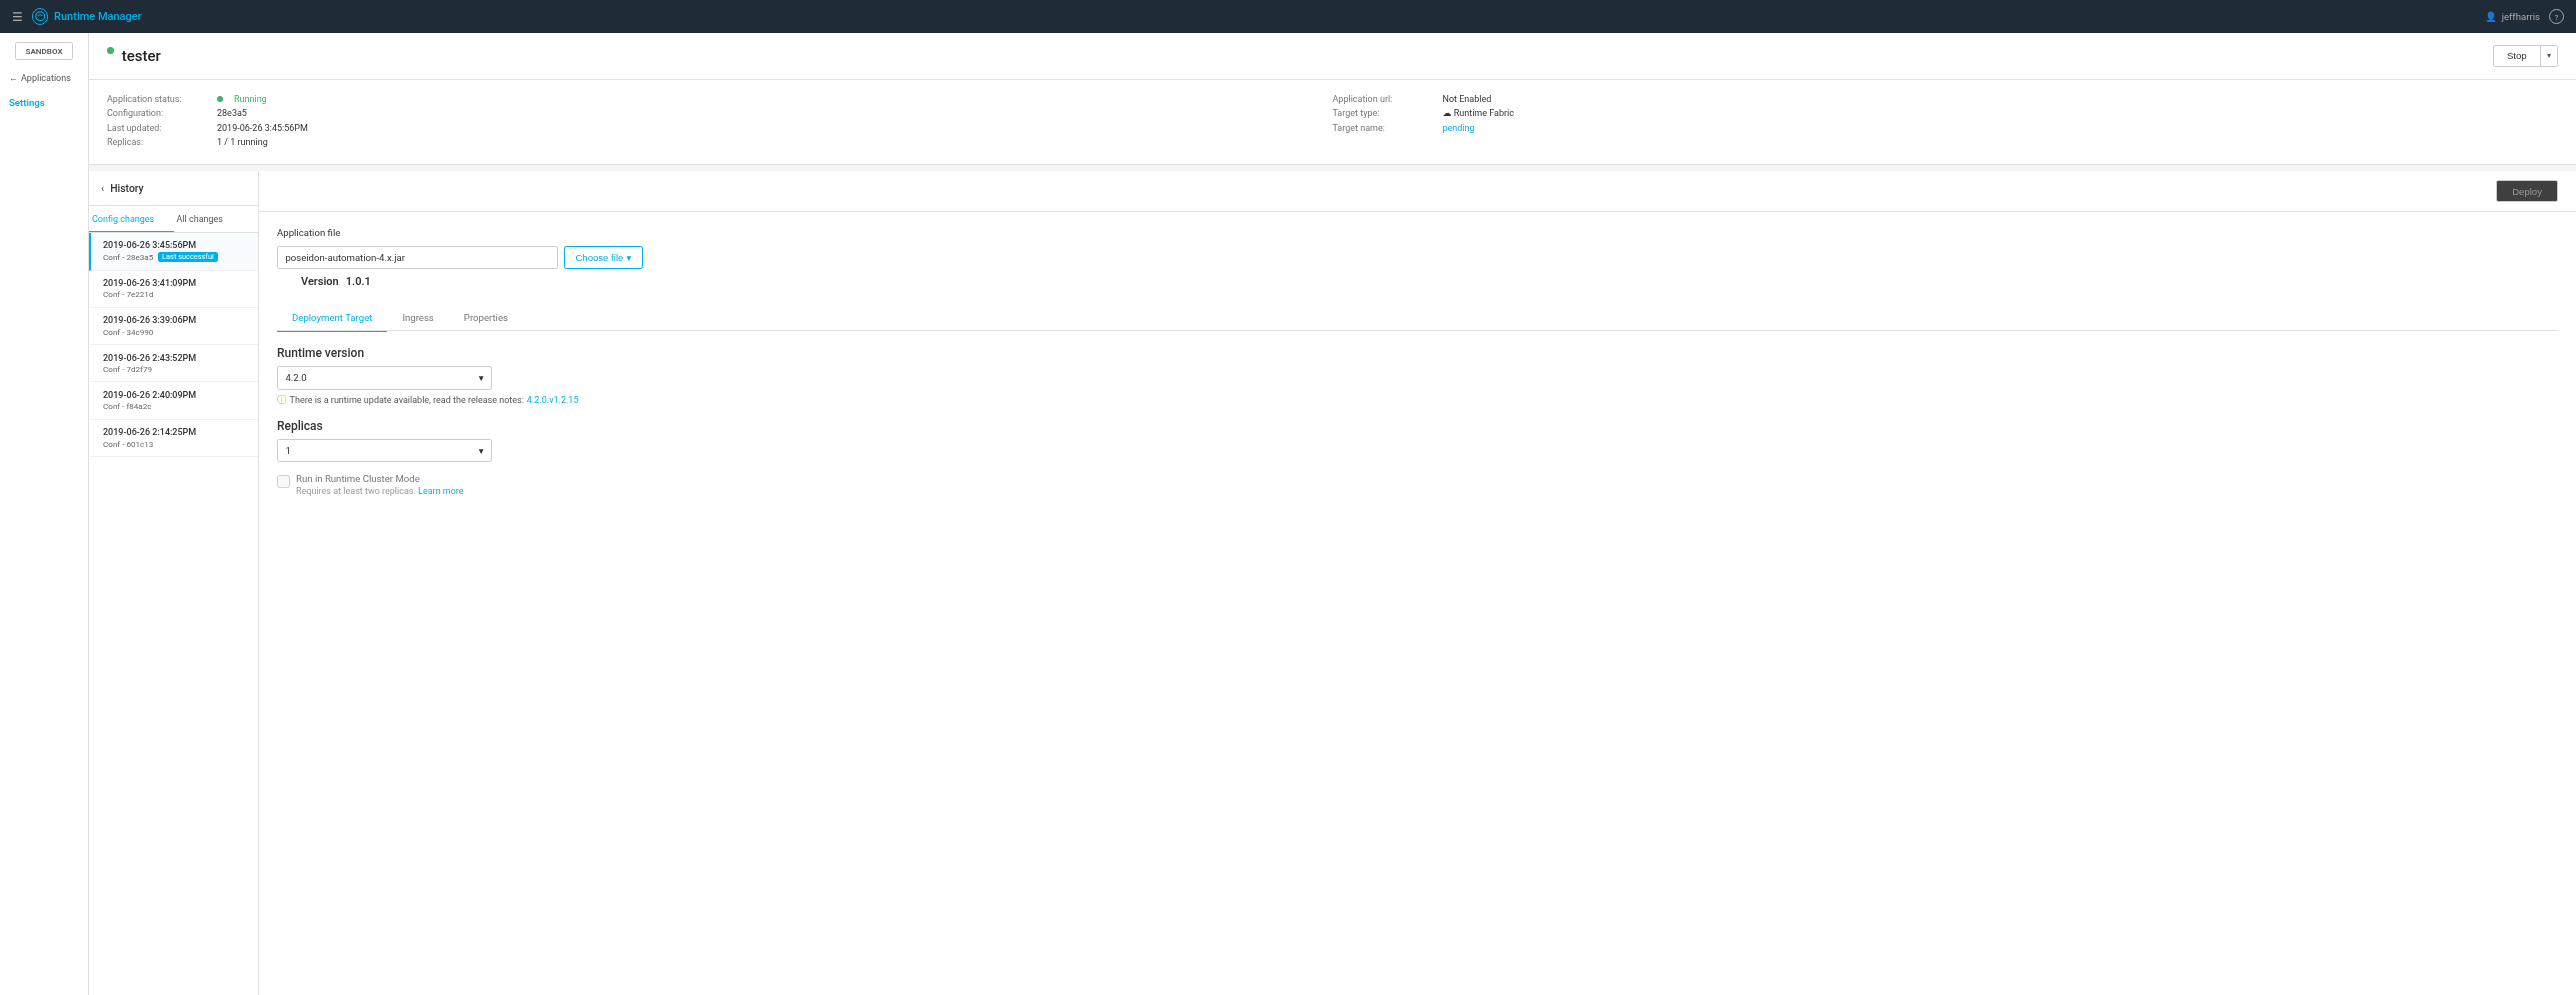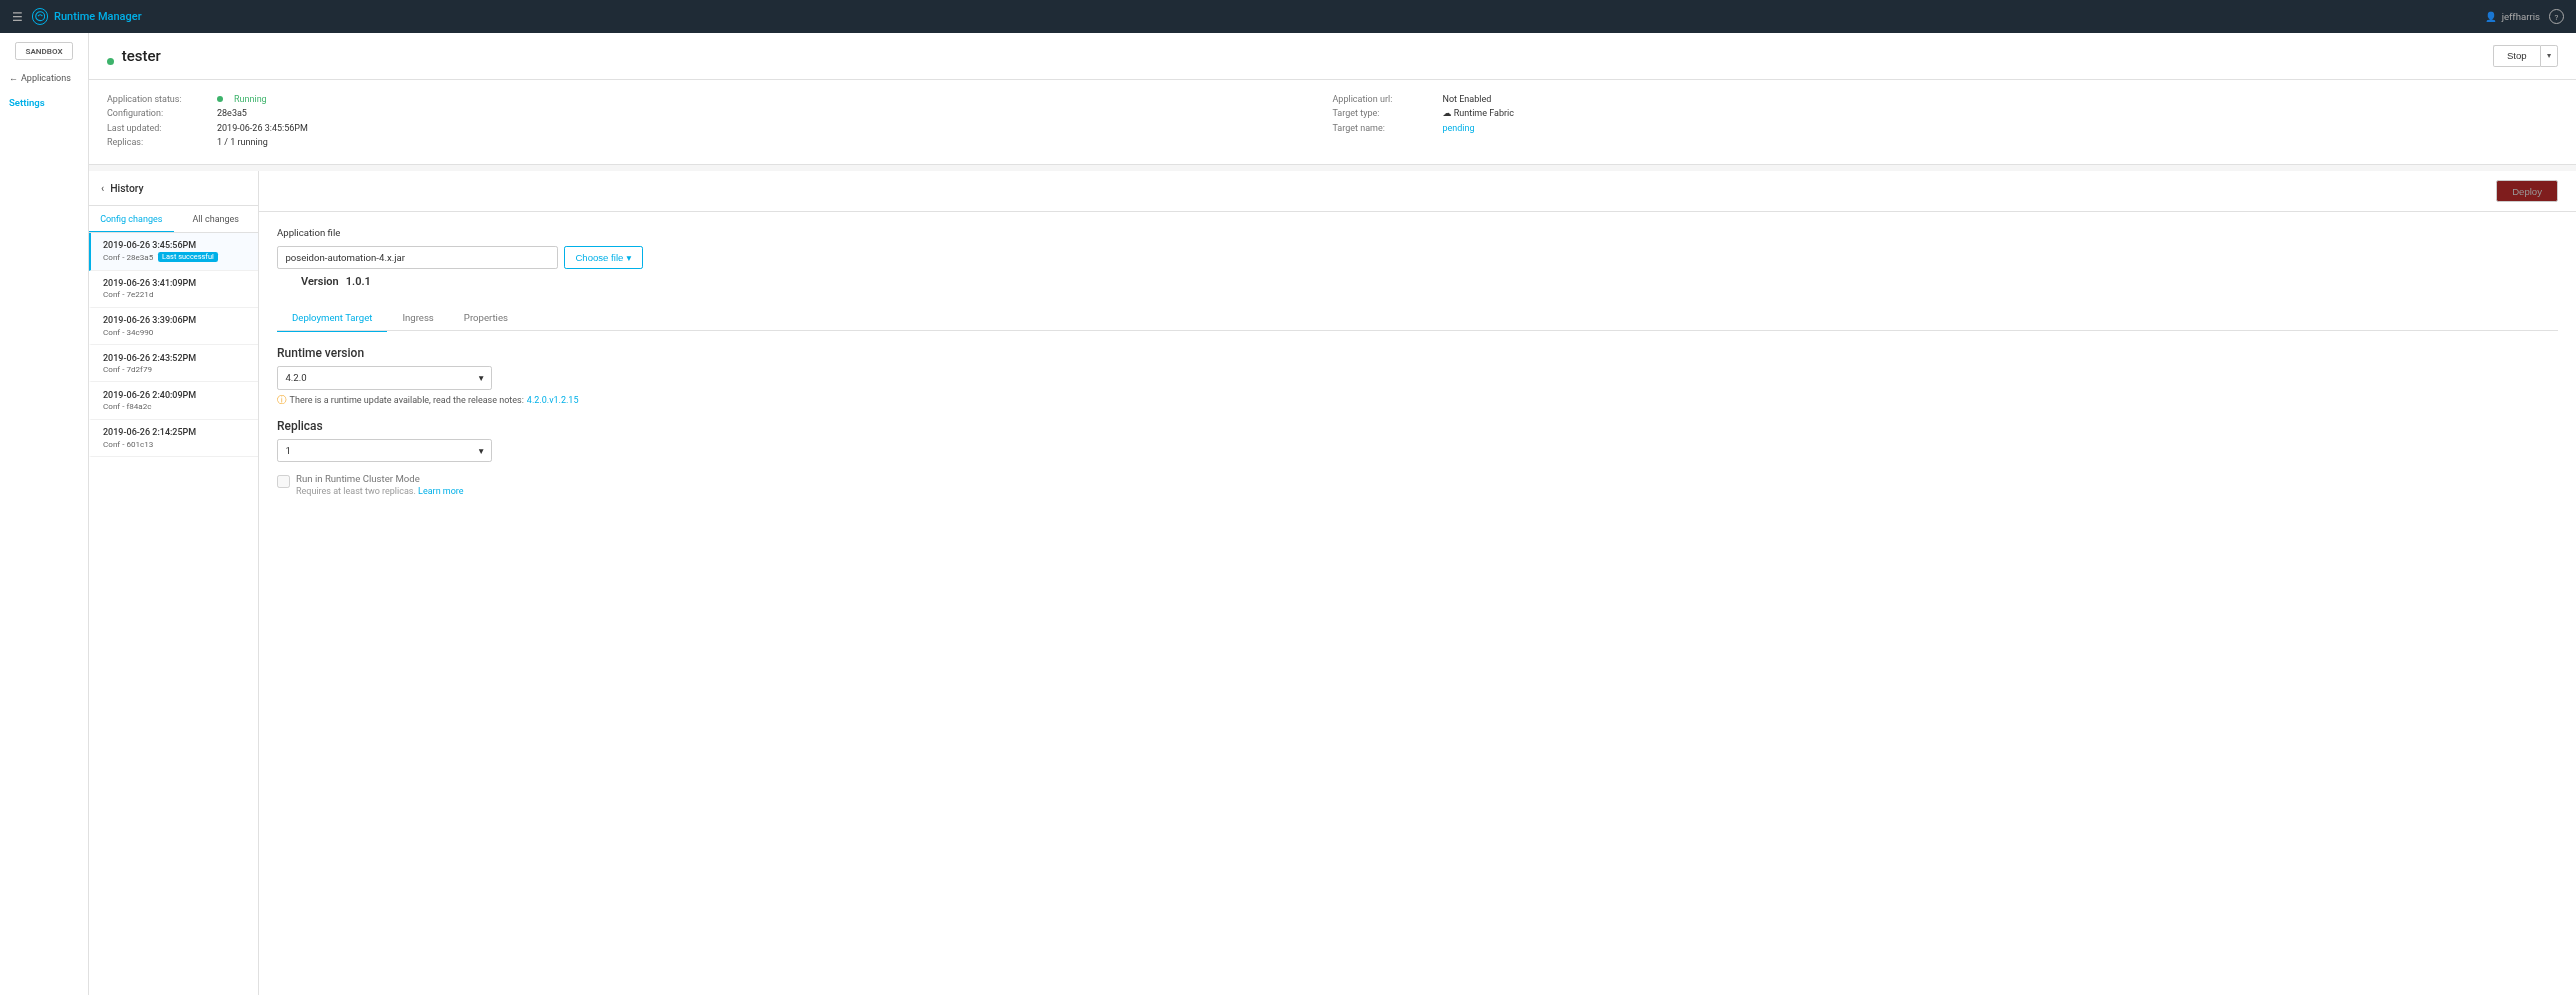--- a/index.html
+++ b/index.html
@@ -80,21 +80,21 @@
     
     .app-header-panel {
       background: #fff;
       border-bottom: 0.7px solid #e0e0e0;
       padding: 12px 18px;
       display: flex;
       align-items: center;
       justify-content: space-between;
       flex-shrink: 0;
     }
-    .app-title-row { display: flex; align-items: flex-end; gap: 7.4px; }
+    .app-title-row { display: flex; align-items: flex-start; gap: 7.4px; }
     .status-dot { width: 7.4px; height: 7.4px; border-radius: 50%; background: #3db36b; display: inline-block; }
     .app-name { font-size: 15px; font-weight: 500; color: #222; }
 
     .stop-btn-group { display: flex; align-items: stretch; }
     .stop-btn {
       background: #fff;
       border: 0.7px solid #ccc;
       border-right: none;
       padding: 4.4px 13.3px;
       font-size: 9.6px;
@@ -155,21 +155,20 @@
       font-weight: 500;
       color: #333;
     }
     .history-back-arrow { color: #555; cursor: pointer; font-size: 10.4px; }
     .history-tabs {
       display: flex;
       border-bottom: 0.7px solid #e0e0e0;
     }
     .history-tab {
       flex: 1;
-      text-align: center;
       padding: 7.4px 3px;
       font-size: 9px;
       color: #555;
       cursor: pointer;
       border-bottom: 1.5px solid transparent;
     }
     .history-tab.active {
       color: #00b0e8;
       border-bottom: 1.5px solid #00b0e8;
     }
@@ -201,21 +200,21 @@
       flex-direction: column;
       padding: 0;
     }
     .deploy-header {
       display: flex;
       justify-content: flex-end;
       padding: 9px 18px;
       border-bottom: 0.7px solid #e0e0e0;
     }
     .deploy-btn {
-      background: #7f1d1d;
+      background: #404040;
       border: 0.7px solid #ccc;
       border-radius: 2.2px;
       padding: 4.4px 15px;
       font-size: 9.6px;
       color: #999;
       cursor: not-allowed;
     }
 
     .deploy-body { padding: 15px 18px; }
 

